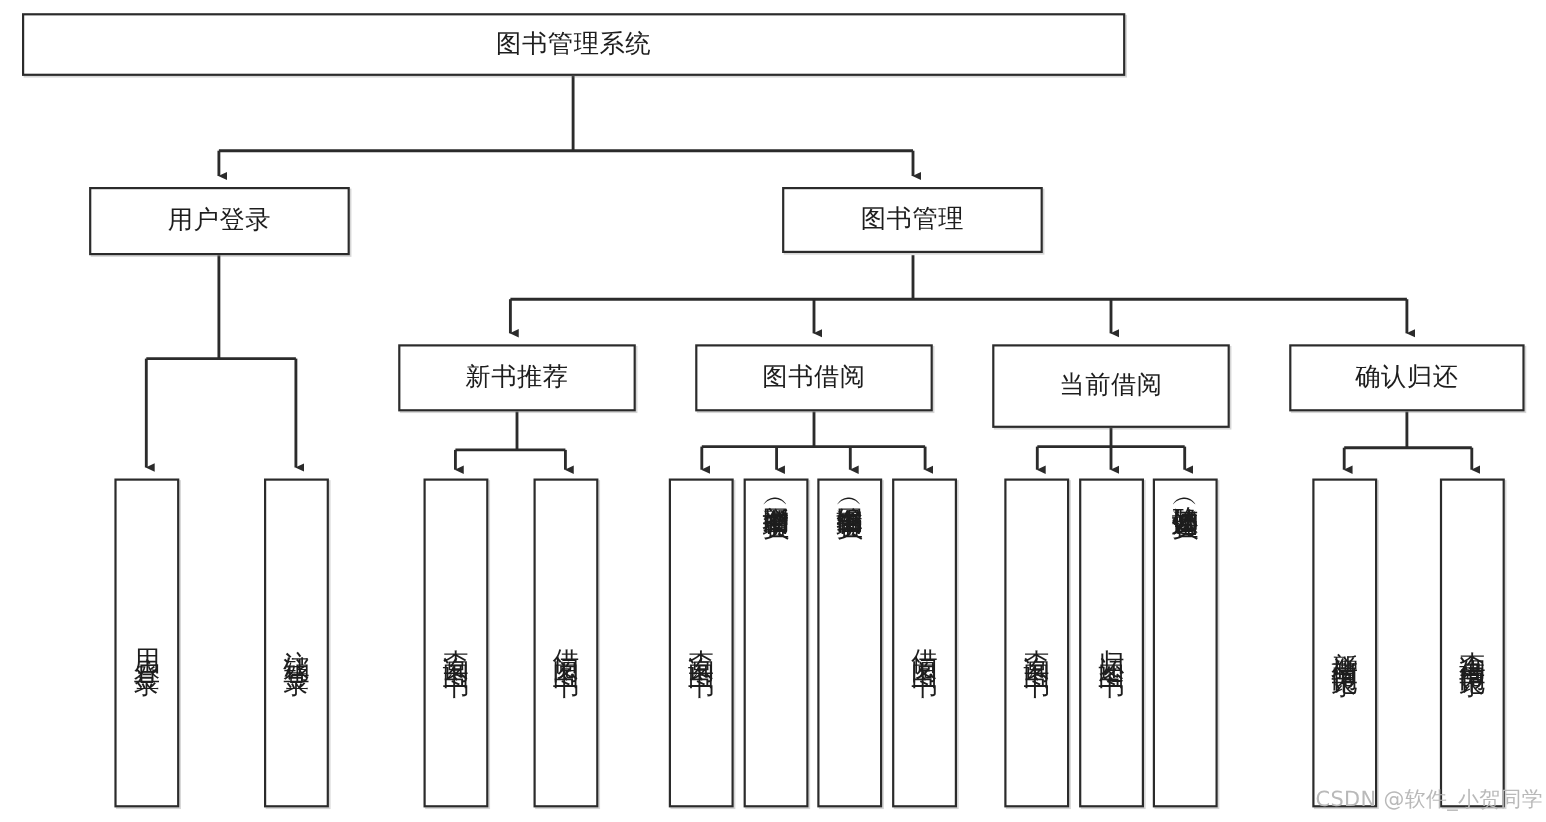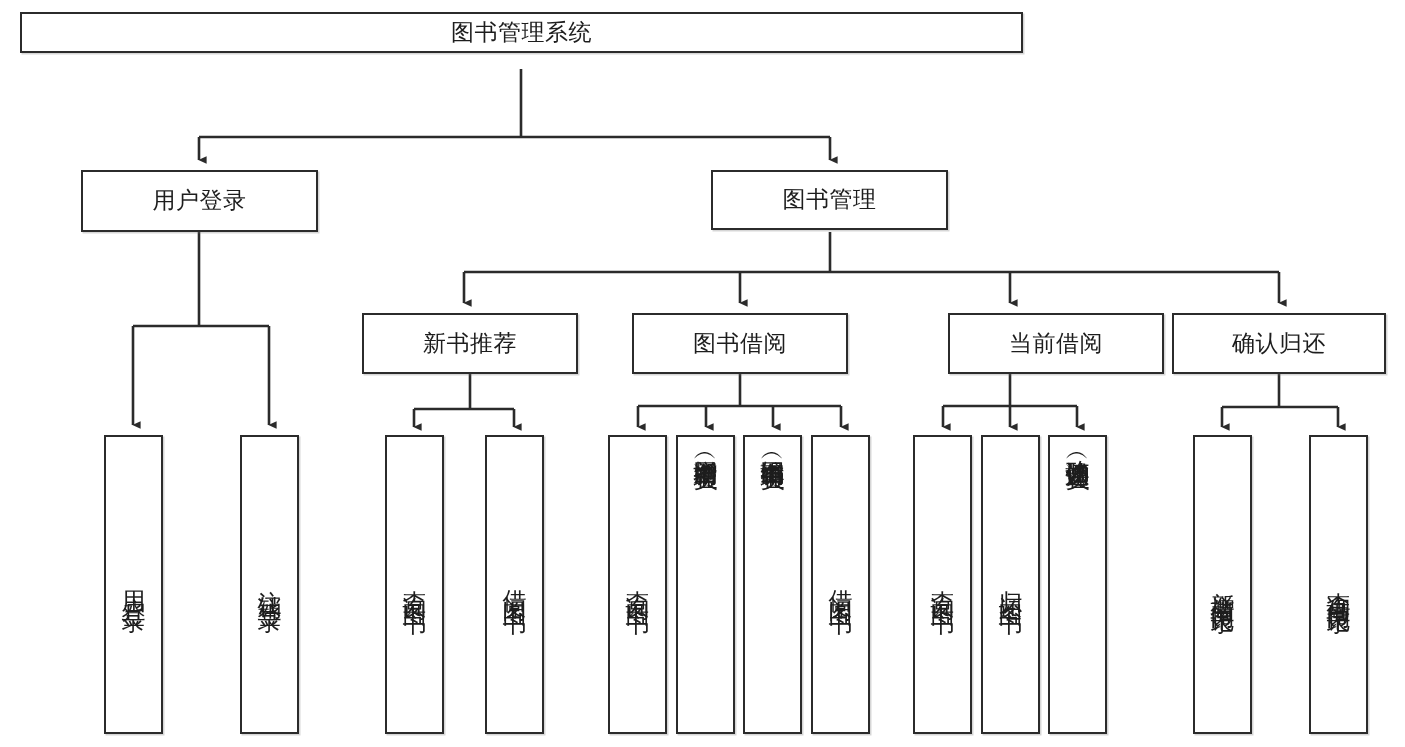--- a/index.html
+++ b/index.html
@@ -128,41 +128,41 @@
       <path d="M1010,406 L1010,427" marker-end="url(#arrow)"></path>
       <path d="M1077,406 L1077,427" marker-end="url(#arrow)"></path>
 
       <path d="M1279,374 L1279,407"></path>
       <path d="M1222,407 L1338,407"></path>
       <path d="M1222,407 L1222,427" marker-end="url(#arrow)"></path>
       <path d="M1338,407 L1338,427" marker-end="url(#arrow)"></path>
     </g>
   </svg>
 
-  <div class="node h" id="n-root" style="left:20px; top:12px; width:1003px; height:41px;">
+  <div class="node h" id="n-root" style="left:20px; top:12px; width:1003px; height:57px;">
     <span class="label">图书管理系统</span>
   </div>
 
   <div class="node h" style="left:81px; top:170px; width:237px; height:62px;">
     <span class="label">用户登录</span>
   </div>
 
   <div class="node h" style="left:711px; top:170px; width:237px; height:60px;">
     <span class="label">图书管理</span>
   </div>
 
   <div class="node h" style="left:362px; top:313px; width:216px; height:61px;">
     <span class="label">新书推荐</span>
   </div>
 
   <div class="node h" style="left:632px; top:313px; width:216px; height:61px;">
     <span class="label">图书借阅</span>
   </div>
 
-  <div class="node h" style="left:948px; top:313px; width:216px; height:61px;">
+  <div class="node h" style="left:902px; top:313px; width:216px; height:76px;">
     <span class="label">当前借阅</span>
   </div>
 
   <div class="node h" style="left:1172px; top:313px; width:214px; height:61px;">
     <span class="label">确认归还</span>
   </div>
 
   <div class="node v" style="left:104px; top:435px; width:59px; height:299px;">
     <span class="label">用户登录</span>
   </div>
@@ -208,14 +208,15 @@
   </div>
 
   <div class="node v long" style="left:1193px; top:435px; width:59px; height:299px;">
     <span class="label">新增借阅记录</span>
   </div>
 
   <div class="node v long" style="left:1309px; top:435px; width:59px; height:299px;">
     <span class="label">查询借阅记录</span>
   </div>
 
+  <div id="watermark">CSDN @软件_小贺同学</div>
 
 </div>
 
 </body></html>

